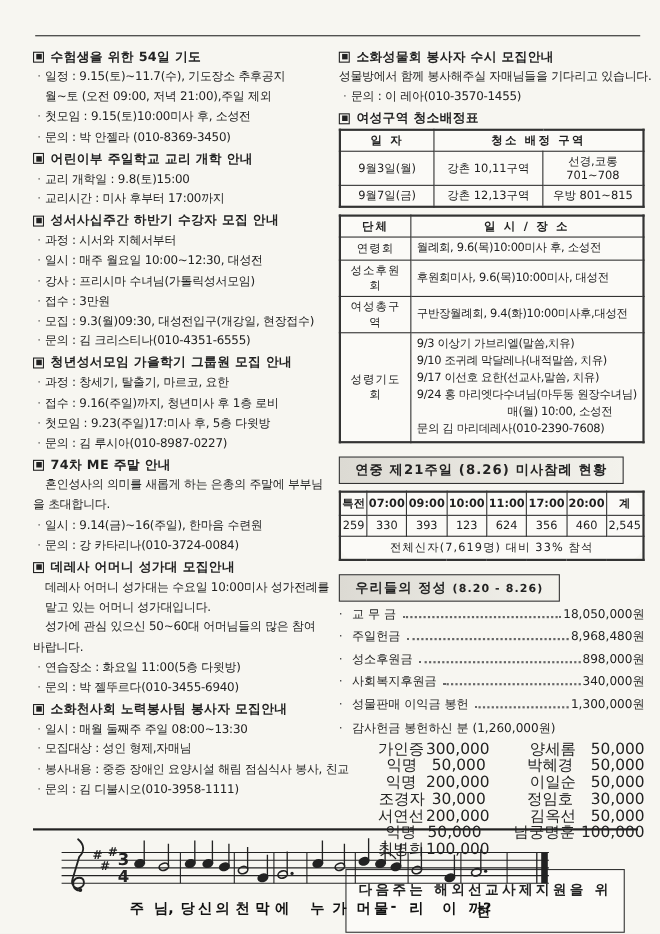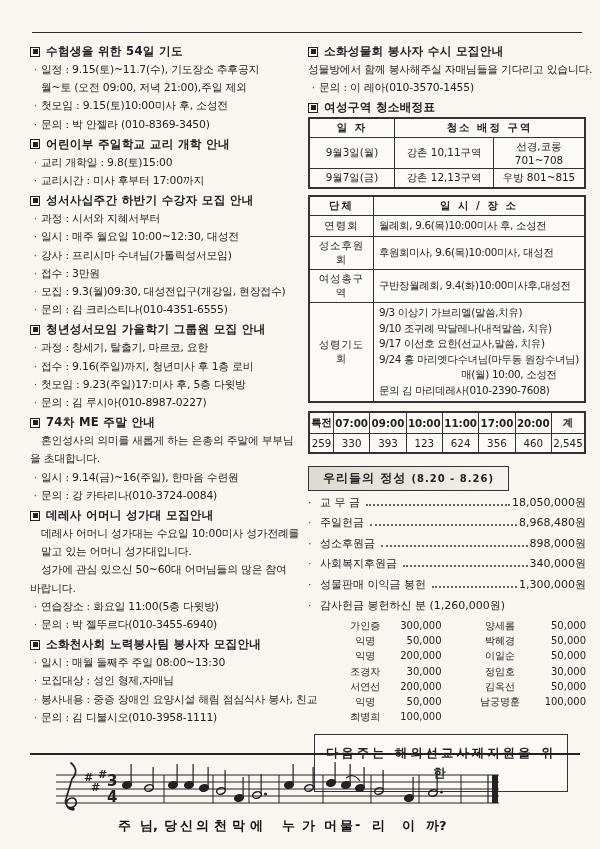--- a/index.html
+++ b/index.html
@@ -49,21 +49,21 @@
   
   .off-line{display:flex;align-items:baseline;font-size:11px;line-height:20.5px;white-space:nowrap;}
   .off-line .dot{width:12px;text-align:left;color:#444;}
   .off-line .leader{flex:1;border-bottom:2px dotted #666;margin:0 2px 4px 6px;min-width:20px;}
   .off-line .amt{font-size:11px;}
   .thanks{display:flex;font-size:11px;line-height:21px;white-space:nowrap;}
   .thanks .dot{width:12px;color:#444;}
 
   
   .donors{margin:2px 0 4px 34px;}
-  .donor-row{display:flex;font-size:10px;line-height:15.2px;white-space:nowrap;}
+  .donor-row{display:flex;font-size:14px;line-height:15.2px;white-space:nowrap;}
   .donor-row .n1{width:58px;text-align:center;}
   .donor-row .a1{width:66px;text-align:right;}
   .donor-row .n2{width:86px;text-align:center;margin-left:24px;}
   .donor-row .a2{width:64px;text-align:right;}
 
   .notice-box{border:1.6px solid #333;background:#fbfaf7;margin:10px 18px 0 6px;
     padding:8px 4px;text-align:center;font-weight:bold;font-size:12.4px;
     letter-spacing:3px;line-height:20px;}
 
   
@@ -322,20 +322,21 @@
                   <div class="mline">9/24 홍 마리엣다수녀님(마두동 원장수녀님)</div>
                   <div class="mline cr">매(월) 10:00, 소성전</div>
                   <div class="mline">문의 김 마리데레사(010-2390-7608)</div>
                 </td>
               </tr>
             </tbody>
         </table>
       </div>
 
       <div class="section">
+        <span class="box-title">연중 제21주일 (8.26) 미사참례 현황</span>
         <table class="att-table">
           <thead>
               <tr id="att-head">
                 <th>특전</th>
                 <th>07:00</th>
                 <th>09:00</th>
                 <th>10:00</th>
                 <th>11:00</th>
                 <th>17:00</th>
                 <th>20:00</th>
@@ -346,20 +347,23 @@
             <tr id="att-vals">
                 <td>259</td>
                 <td>330</td>
                 <td>393</td>
                 <td>123</td>
                 <td>624</td>
                 <td>356</td>
                 <td>460</td>
                 <td>2,545</td>
               </tr>
+            <tr>
+              <td class="footer" colspan="8">전체신자(7,619명) 대비 33% 참석</td>
+            </tr>
           </tbody>
         </table>
       </div>
 
       <div class="section">
         <span class="box-title"><span>우리들의 정성</span> <span class="small">(8.20 - 8.26)</span></span>
         <div id="off-items">
             <div class="off-line">
               <span class="dot">·</span>
               <span>교 무 금</span>

